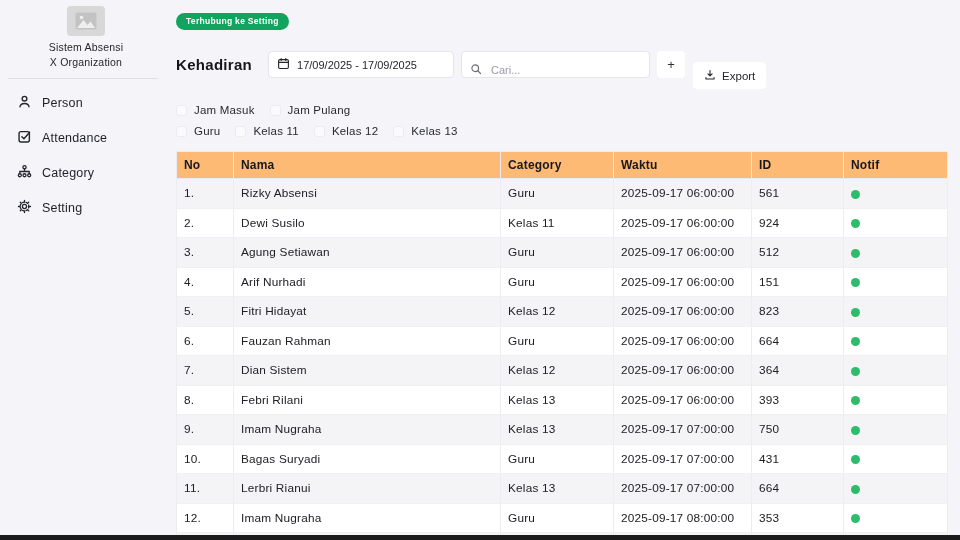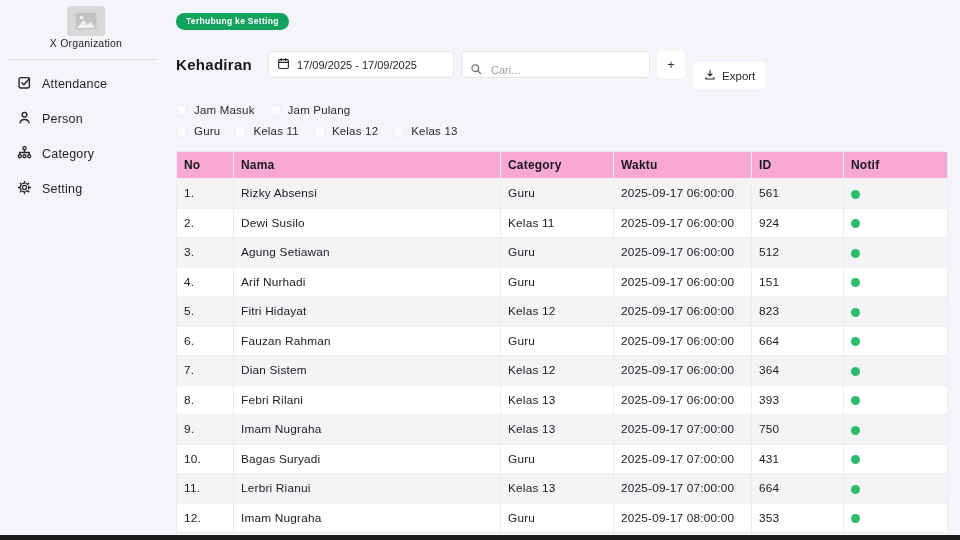--- a/index.html
+++ b/index.html
@@ -59,21 +59,21 @@
 
   
   .filters { margin-top:25px; }
   .filter-row { display:flex; align-items:center; height:14px; margin-bottom:7px; }
   .filter-item { display:flex; align-items:center; gap:7px; margin-right:15px; cursor:pointer; font-size:11.5px; color:#2a2a33; letter-spacing:.2px; }
   .cb { width:11px; height:11px; background:#fbfbfd; border:1px solid #ececf2; border-radius:3px; flex:0 0 auto; }
 
   
   table { border-collapse:collapse; table-layout:fixed; width:100%; margin-top:13px; background:#fff; }
   thead th {
-    height:27px; background:#f9a8d4; text-align:left; padding:0 4px 0 7px;
+    height:27px; background:#fdba74; text-align:left; padding:0 4px 0 7px;
     font-size:12px; font-weight:600; color:#18181f; letter-spacing:.2px;
     border:1px solid #ececf0;
   }
   tbody td {
     height:29.5px; padding:0 4px 0 7px; font-size:11.8px; color:#202027; letter-spacing:.2px;
     border-left:1px solid #ededf1; border-right:1px solid #ededf1;
     border-bottom:1px solid #f0f0f3; white-space:nowrap; overflow:hidden;
   }
   tr.alt-a { background:#f4f4f6; }
   tr.alt-b { background:#ffffff; }
@@ -89,41 +89,42 @@
 <div class="page">
 
   <aside class="sidebar">
     <div class="logo">
       <svg width="22" height="18" viewBox="0 0 22 18">
         <rect x="0.5" y="0.5" width="21" height="17" rx="2" fill="#c3c3c3"></rect>
         <circle cx="6.5" cy="5.5" r="1.8" fill="#efefef"></circle>
         <path d="M2 16 L8.5 8 L12.5 13 L15.5 9.5 L20 16 Z" fill="#efefef"></path>
       </svg>
     </div>
+    <div class="brand-title">Sistem Absensi</div>
     <div class="brand-sub">X Organization</div>
     <hr class="divider">
 
     <nav>
+      <div class="nav-item">
+        <span>
+          <svg width="15" height="15" viewBox="0 0 16 16" fill="none" stroke="#26262e" stroke-width="1.5" stroke-linecap="round" stroke-linejoin="round">
+            <circle cx="8" cy="5" r="2.5"></circle>
+            <path d="M3.2 13.6 C3.6 10.8 6 10.1 8 10.1 C10 10.1 12.4 10.8 12.8 13.6"></path>
+          </svg>
+        </span>
+        <span>Person</span>
+      </div>
       <div class="nav-item">
         <span>
           <svg width="15" height="15" viewBox="0 0 16 16" fill="none" stroke="#26262e" stroke-width="1.5" stroke-linecap="round" stroke-linejoin="round">
             <rect x="2.2" y="2.8" width="11" height="11" rx="2"></rect>
             <path d="M5.2 8.2 L7.4 10.4 L13.5 3.4"></path>
           </svg>
         </span>
         <span>Attendance</span>
-      </div>
-      <div class="nav-item">
-        <span>
-          <svg width="15" height="15" viewBox="0 0 16 16" fill="none" stroke="#26262e" stroke-width="1.5" stroke-linecap="round" stroke-linejoin="round">
-            <circle cx="8" cy="5" r="2.5"></circle>
-            <path d="M3.2 13.6 C3.6 10.8 6 10.1 8 10.1 C10 10.1 12.4 10.8 12.8 13.6"></path>
-          </svg>
-        </span>
-        <span>Person</span>
       </div>
       <div class="nav-item">
         <span>
           <svg width="15" height="15" viewBox="0 0 16 16" fill="none" stroke="#26262e" stroke-width="1.4" stroke-linecap="round">
             <circle cx="8" cy="3.4" r="1.7"></circle>
             <path d="M8 5.1 V8 M3 10.2 V8 H13 V10.2"></path>
             <circle cx="3" cy="12" r="1.6"></circle>
             <circle cx="8" cy="12" r="1.6"></circle>
             <circle cx="13" cy="12" r="1.6"></circle>
           </svg>

